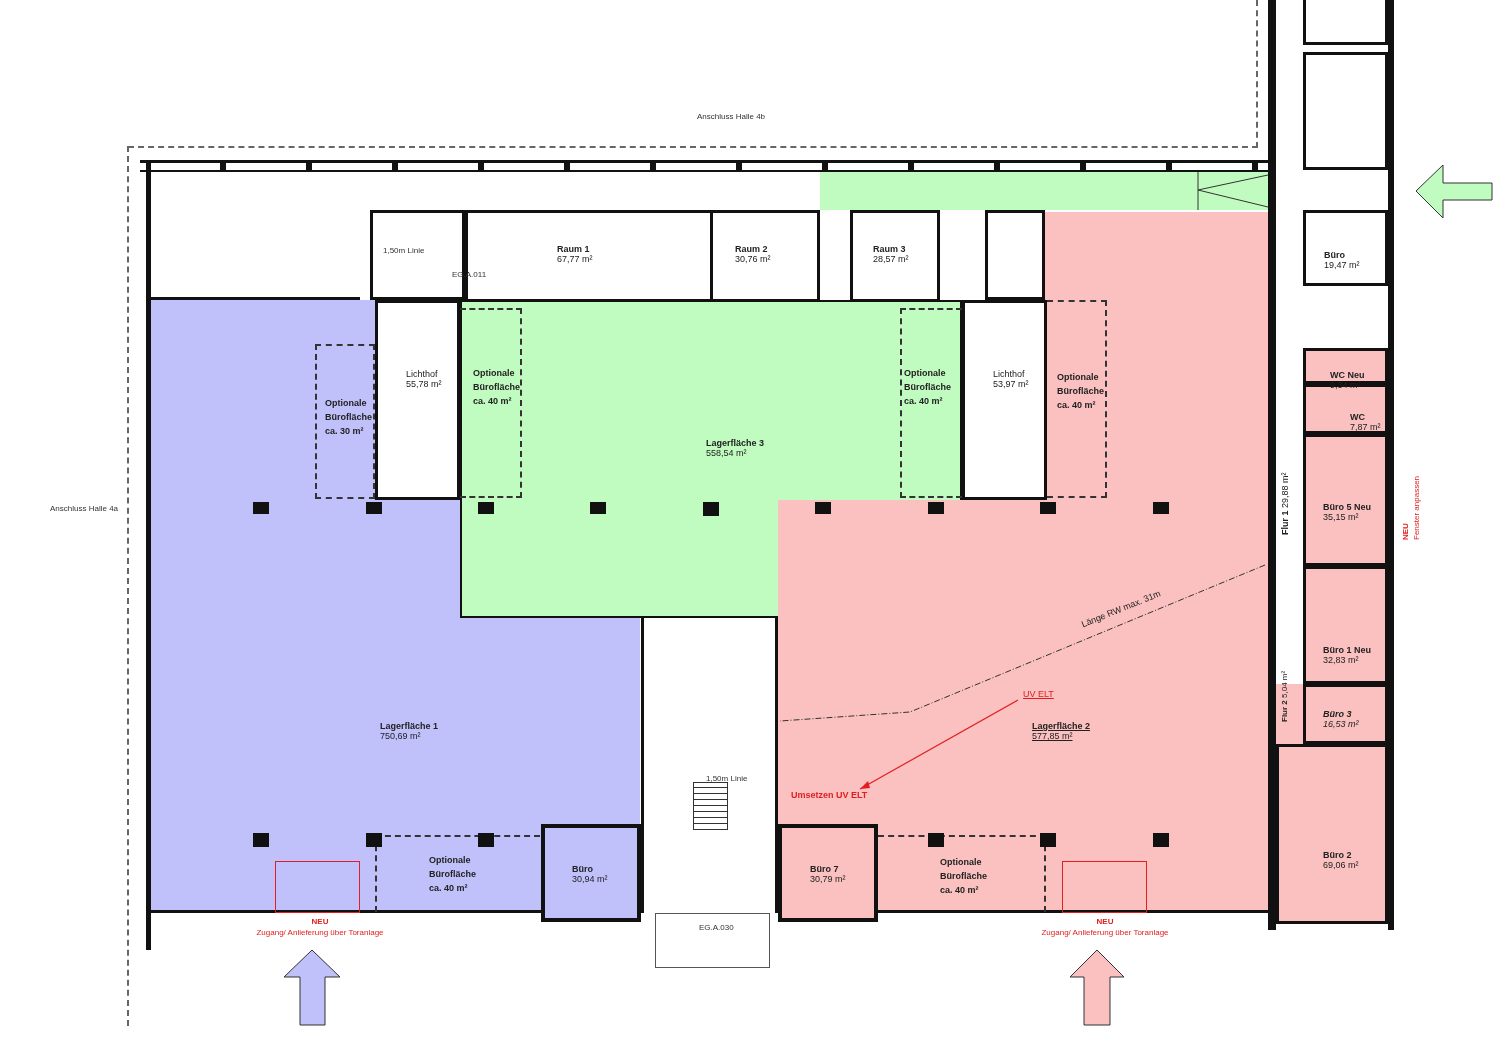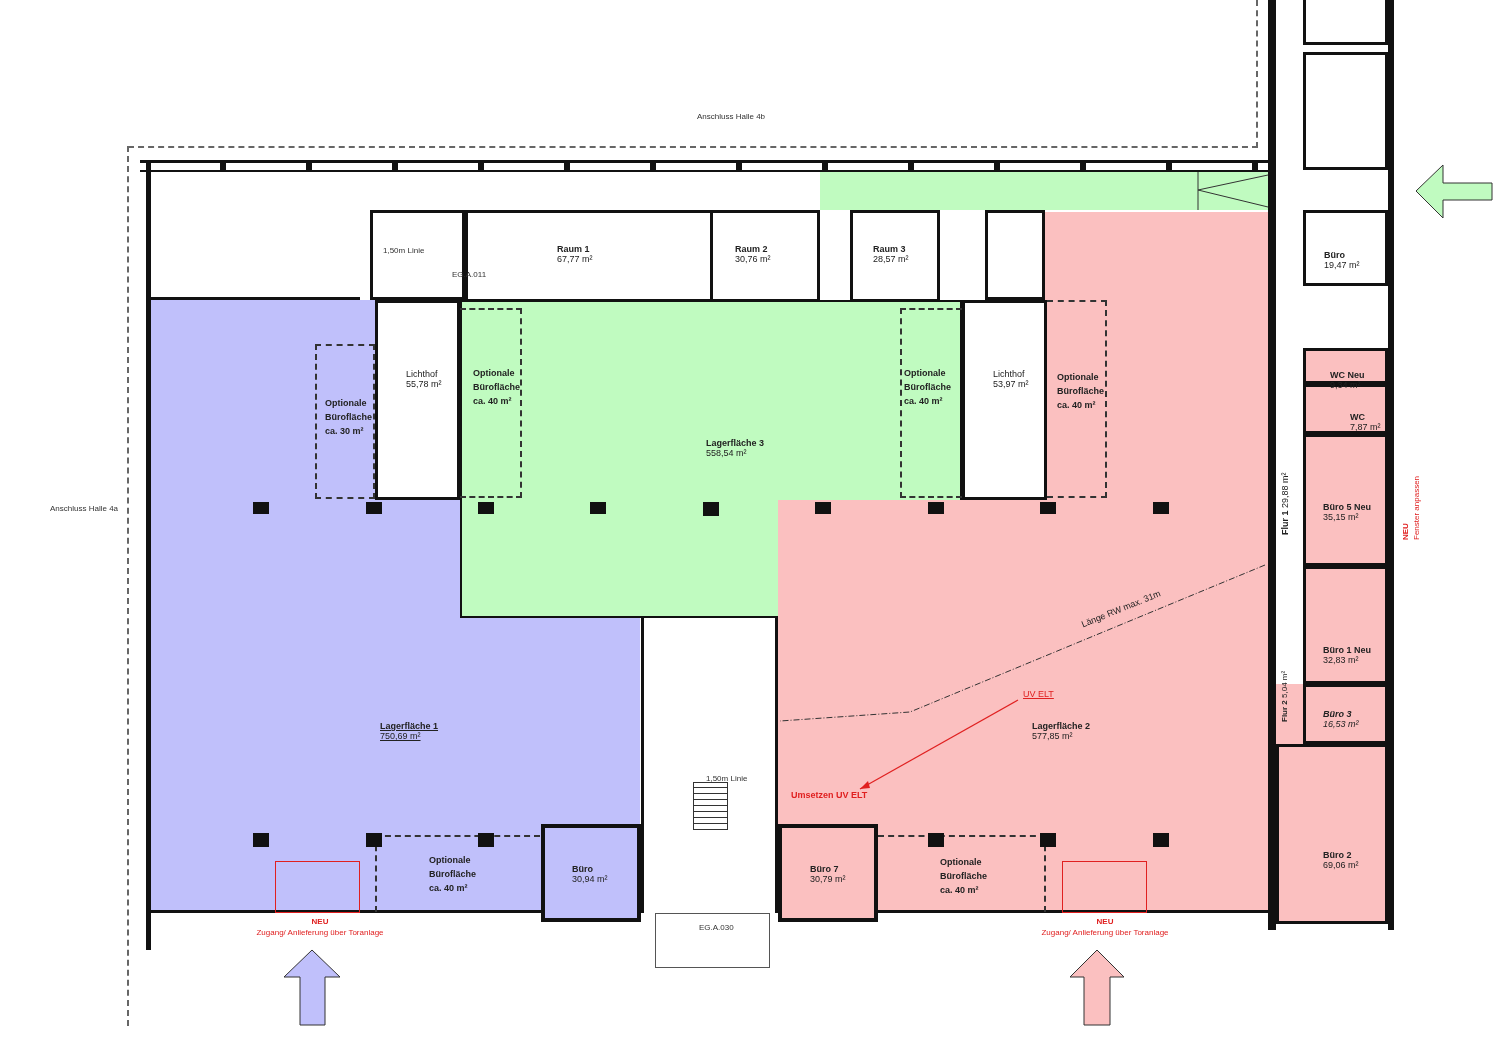--- a/index.html
+++ b/index.html
@@ -117,25 +117,25 @@
     <span class="a">55,78 m²</span>
   </div>
 <div class="lbl" style="left:993px;top:369px;">
     <span class="a">Lichthof</span>
     <span class="a">53,97 m²</span>
   </div>
 <div class="lbl" style="left:706px;top:438px;">
     <b>Lagerfläche 3</b>
     <span class="a">558,54 m²</span>
   </div>
-<div class="lbl" style="left:380px;top:721px;text-decoration:underline;">
+<div class="lbl" style="left:380px;top:721px;">
     <b>Lagerfläche 1</b>
     <span class="a">750,69 m²</span>
   </div>
-<div class="lbl" style="left:1032px;top:721px;">
+<div class="lbl" style="left:1032px;top:721px;text-decoration:underline;">
     <b>Lagerfläche 2</b>
     <span class="a">577,85 m²</span>
   </div>
 <div class="lbl" style="left:572px;top:864px;">
     <b>Büro</b>
     <span class="a">30,94 m²</span>
   </div>
 <div class="lbl" style="left:810px;top:864px;">
     <b>Büro 7</b>
     <span class="a">30,79 m²</span>

